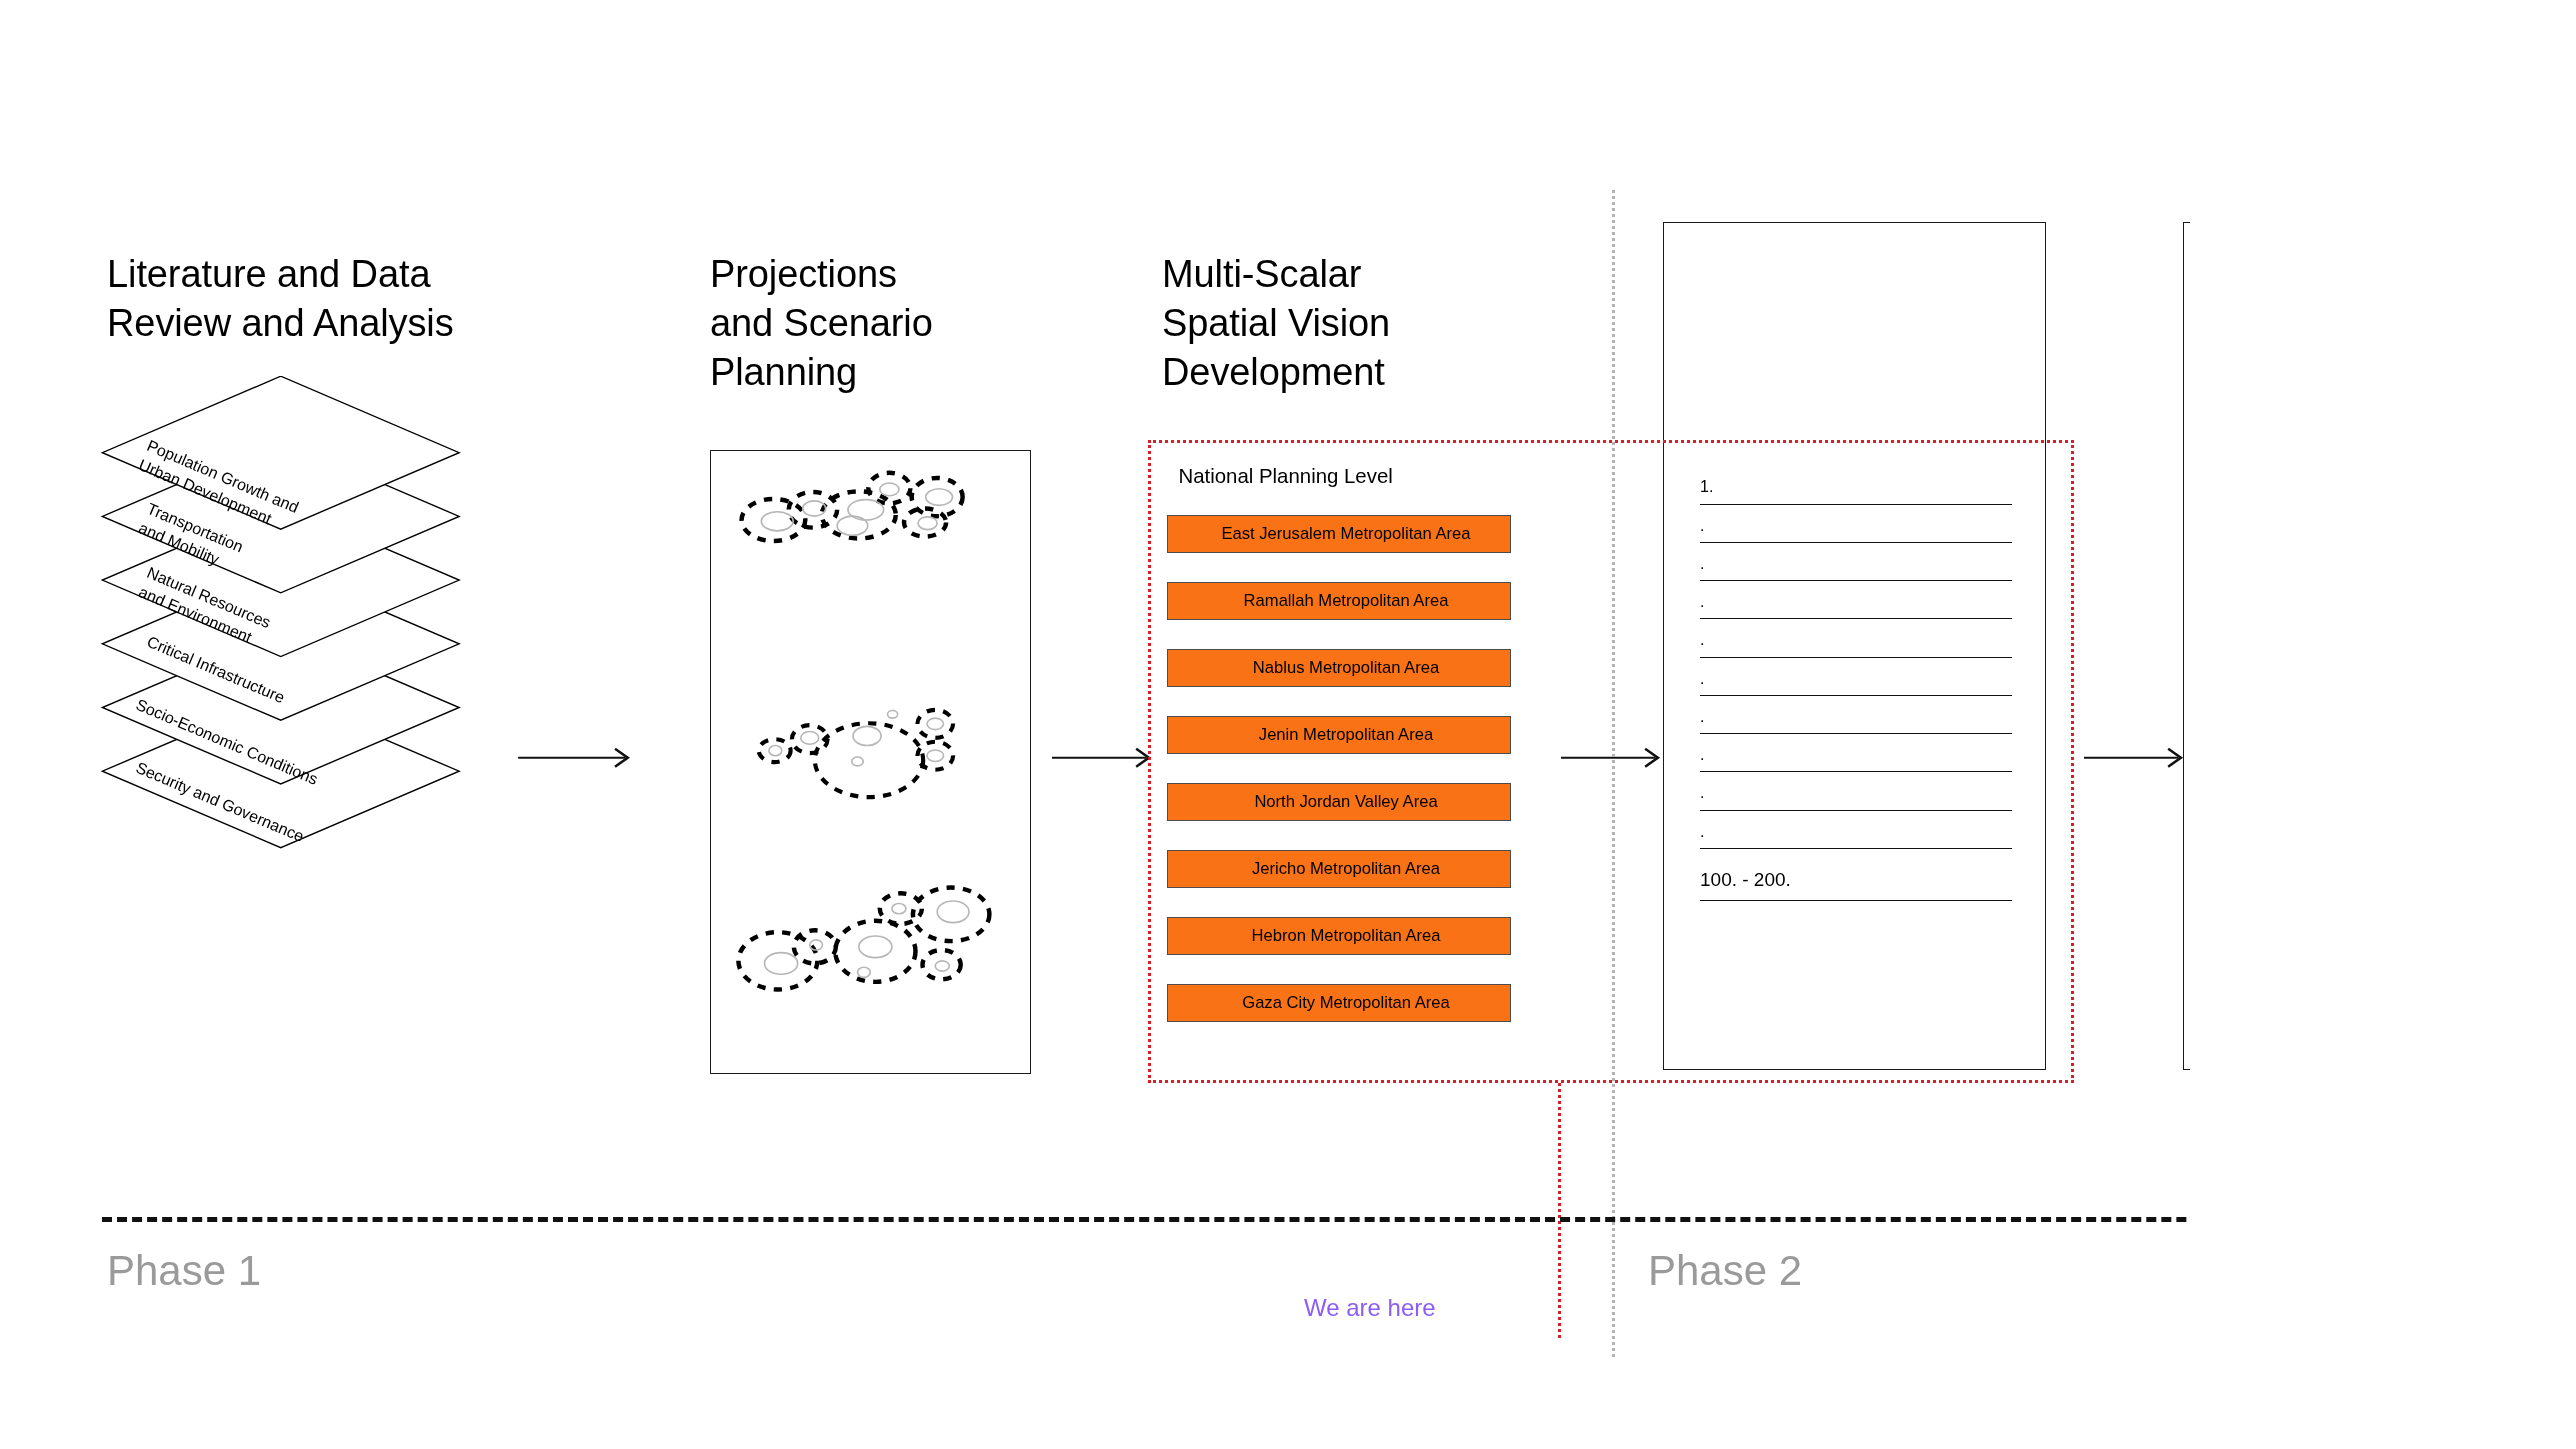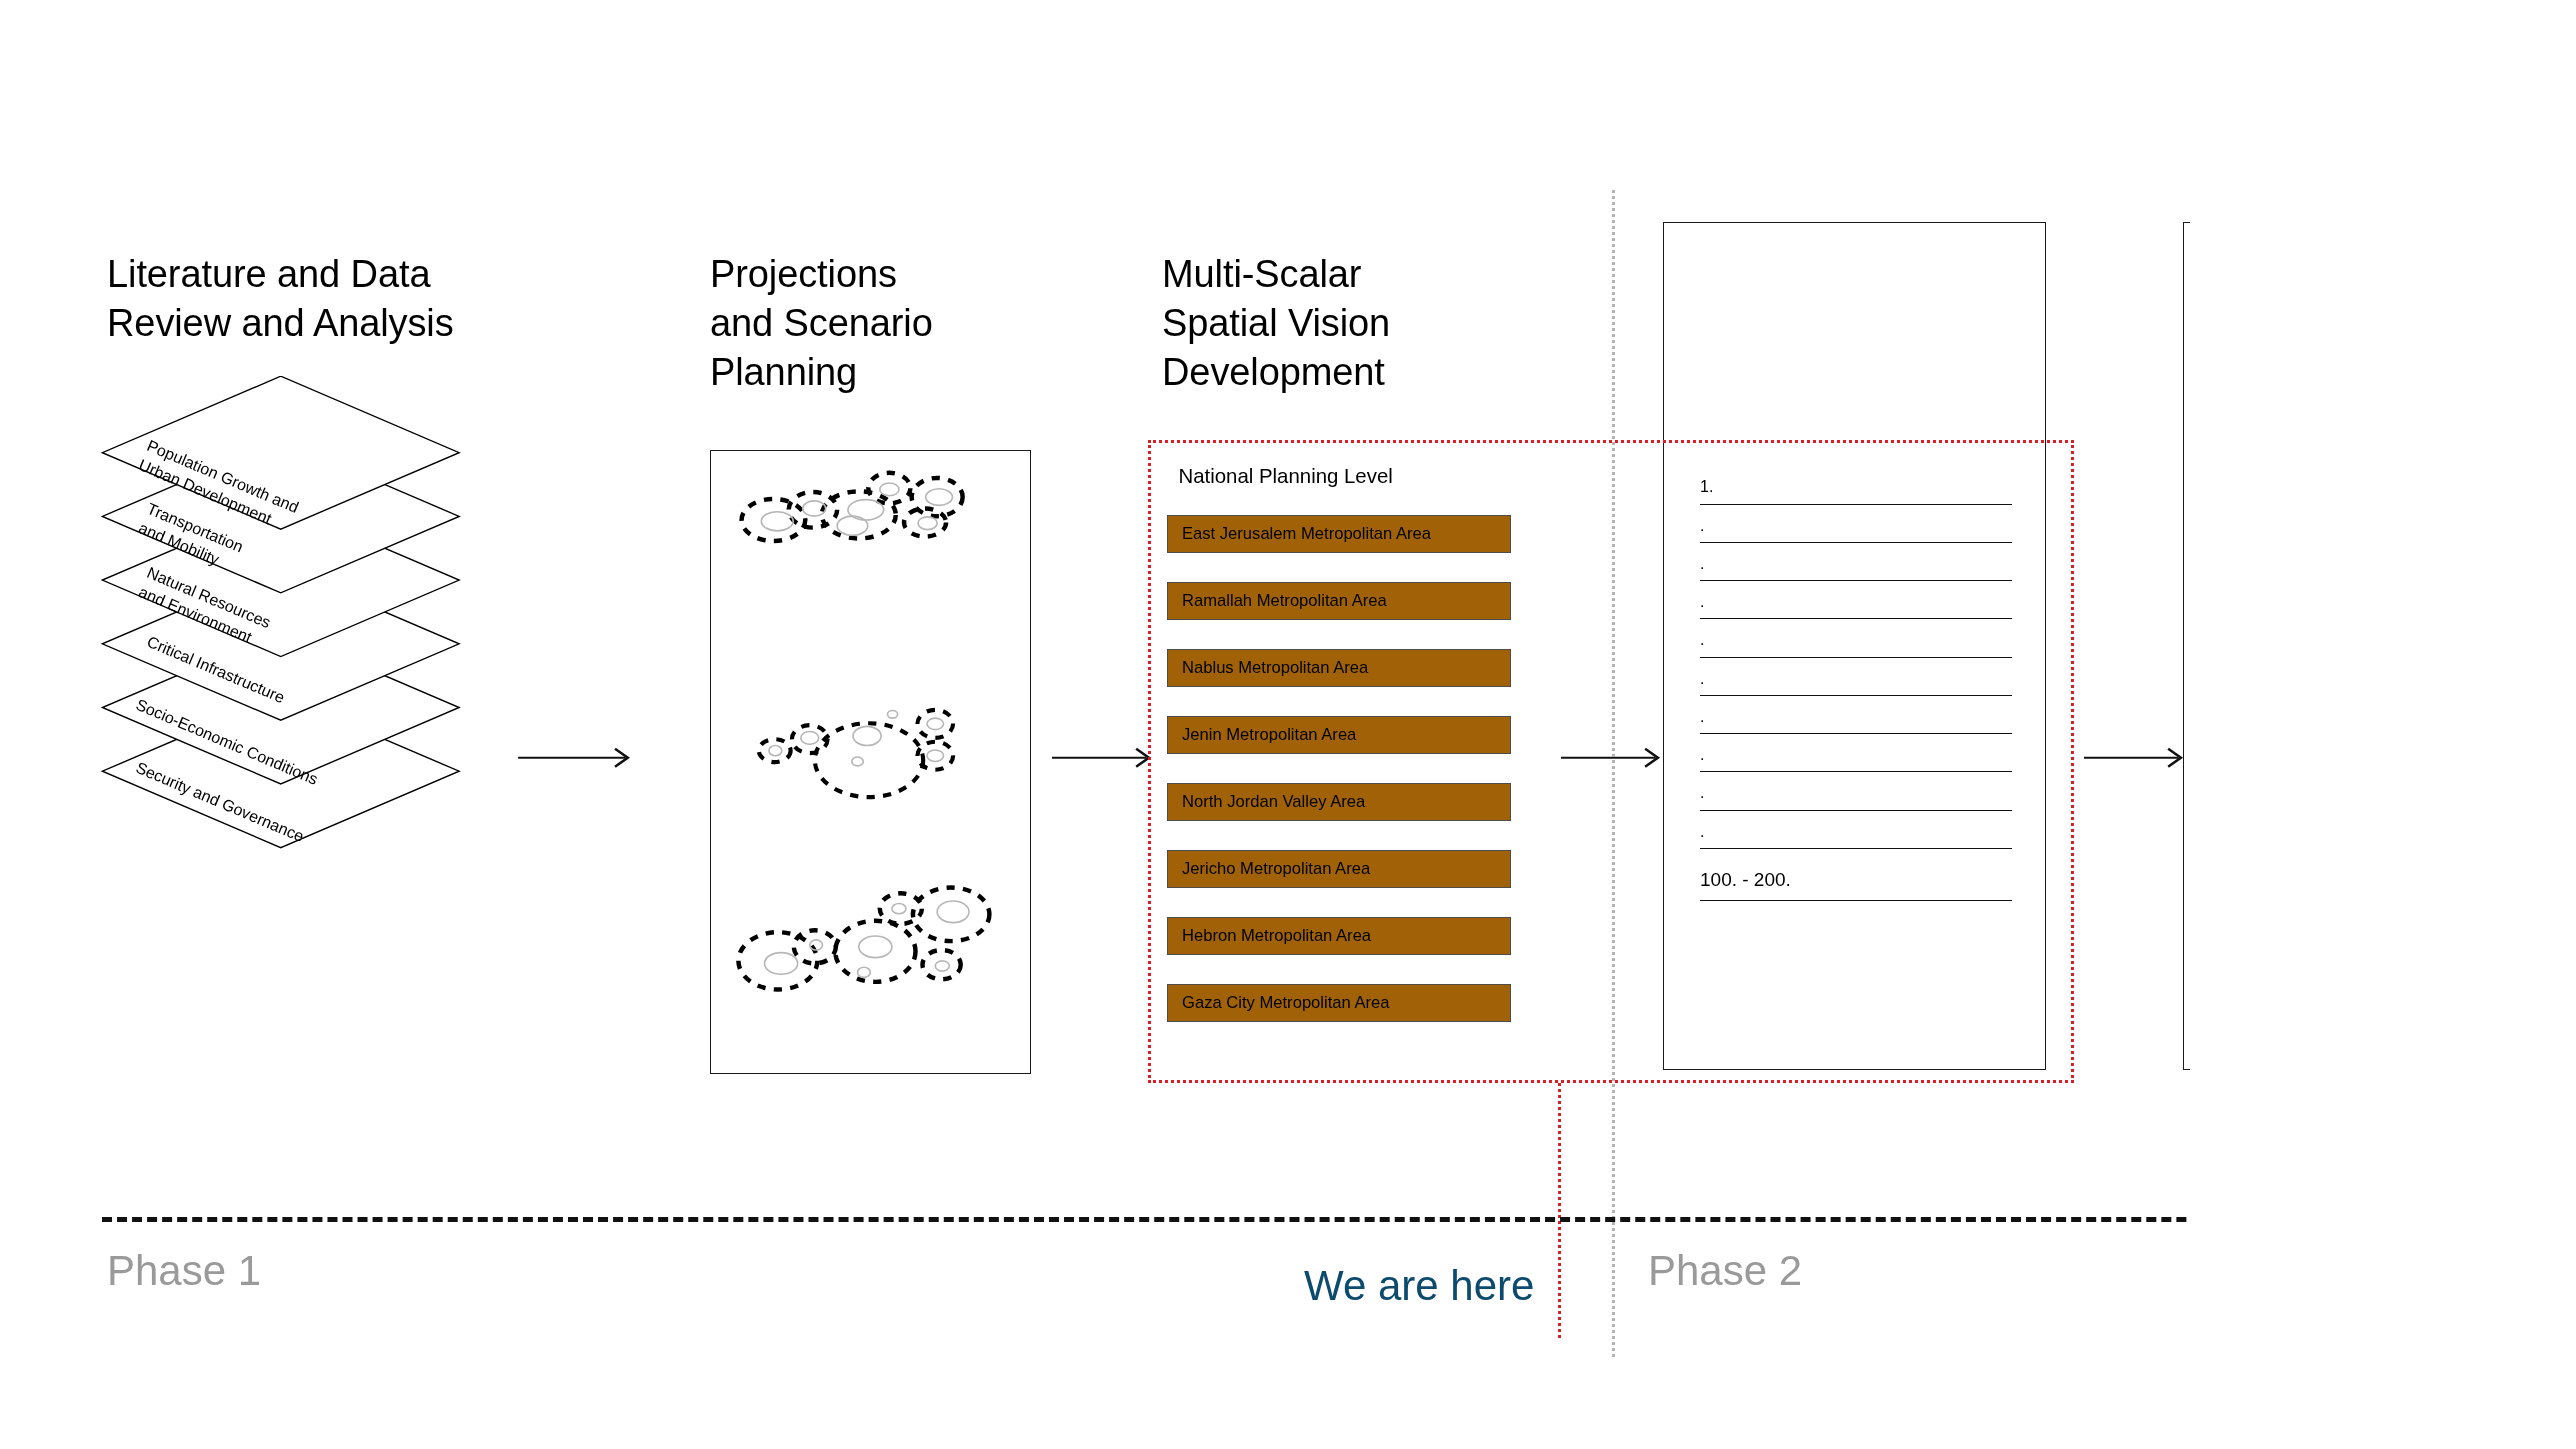--- a/index.html
+++ b/index.html
@@ -37,25 +37,26 @@
   }
   #scenario-box svg{display:block;}
 
   
   #vision-col{position:absolute;left:1167px;top:465px;width:370px;}
   .vision-head{font-size:20.4px;color:#000;margin:0 0 27px 11.5px;}
   .metro-item{
     box-sizing:border-box;
     width:344px;height:38px;
     border:1px solid #4d4d4d;
-    background:#a16207;
+    background:#f97316;
     display:flex;align-items:center;
     padding-left:14px;
     font-size:16.6px;color:#000;
     margin-bottom:29px;
+    justify-content:center;
   }
 
   
   .doc-box{
     position:absolute;
     border:1.6px solid #1a1a1a;
     background:#fff;
     box-sizing:border-box;
   }
   #longlist-box{left:1663px;top:222px;width:383px;height:848px;}
@@ -102,22 +103,22 @@
   }
   #timeline{
     position:absolute;left:102px;top:1217px;width:2385px;height:0;
     border-top:5.7px dashed #111;
   }
   #timeline-arrow{position:absolute;left:2485px;top:1201px;}
   .phase-label{
     position:absolute;font-size:42px;color:#9a9a9a;
   }
   #we-are-here{
-    position:absolute;left:1304px;top:1262px;
-    font-size:42px;color:#0c4a6e;
+    position:absolute;left:1304px;top:1294px;
+    font-size:24px;color:#8b5cf6;
   }
 </style>
 </head>
 <body>
 
 <div id="stage">
 
   <div class="col-title" style="left:107px;top:250px;width:446px;">Literature and Data
 Review and Analysis</div>
 

